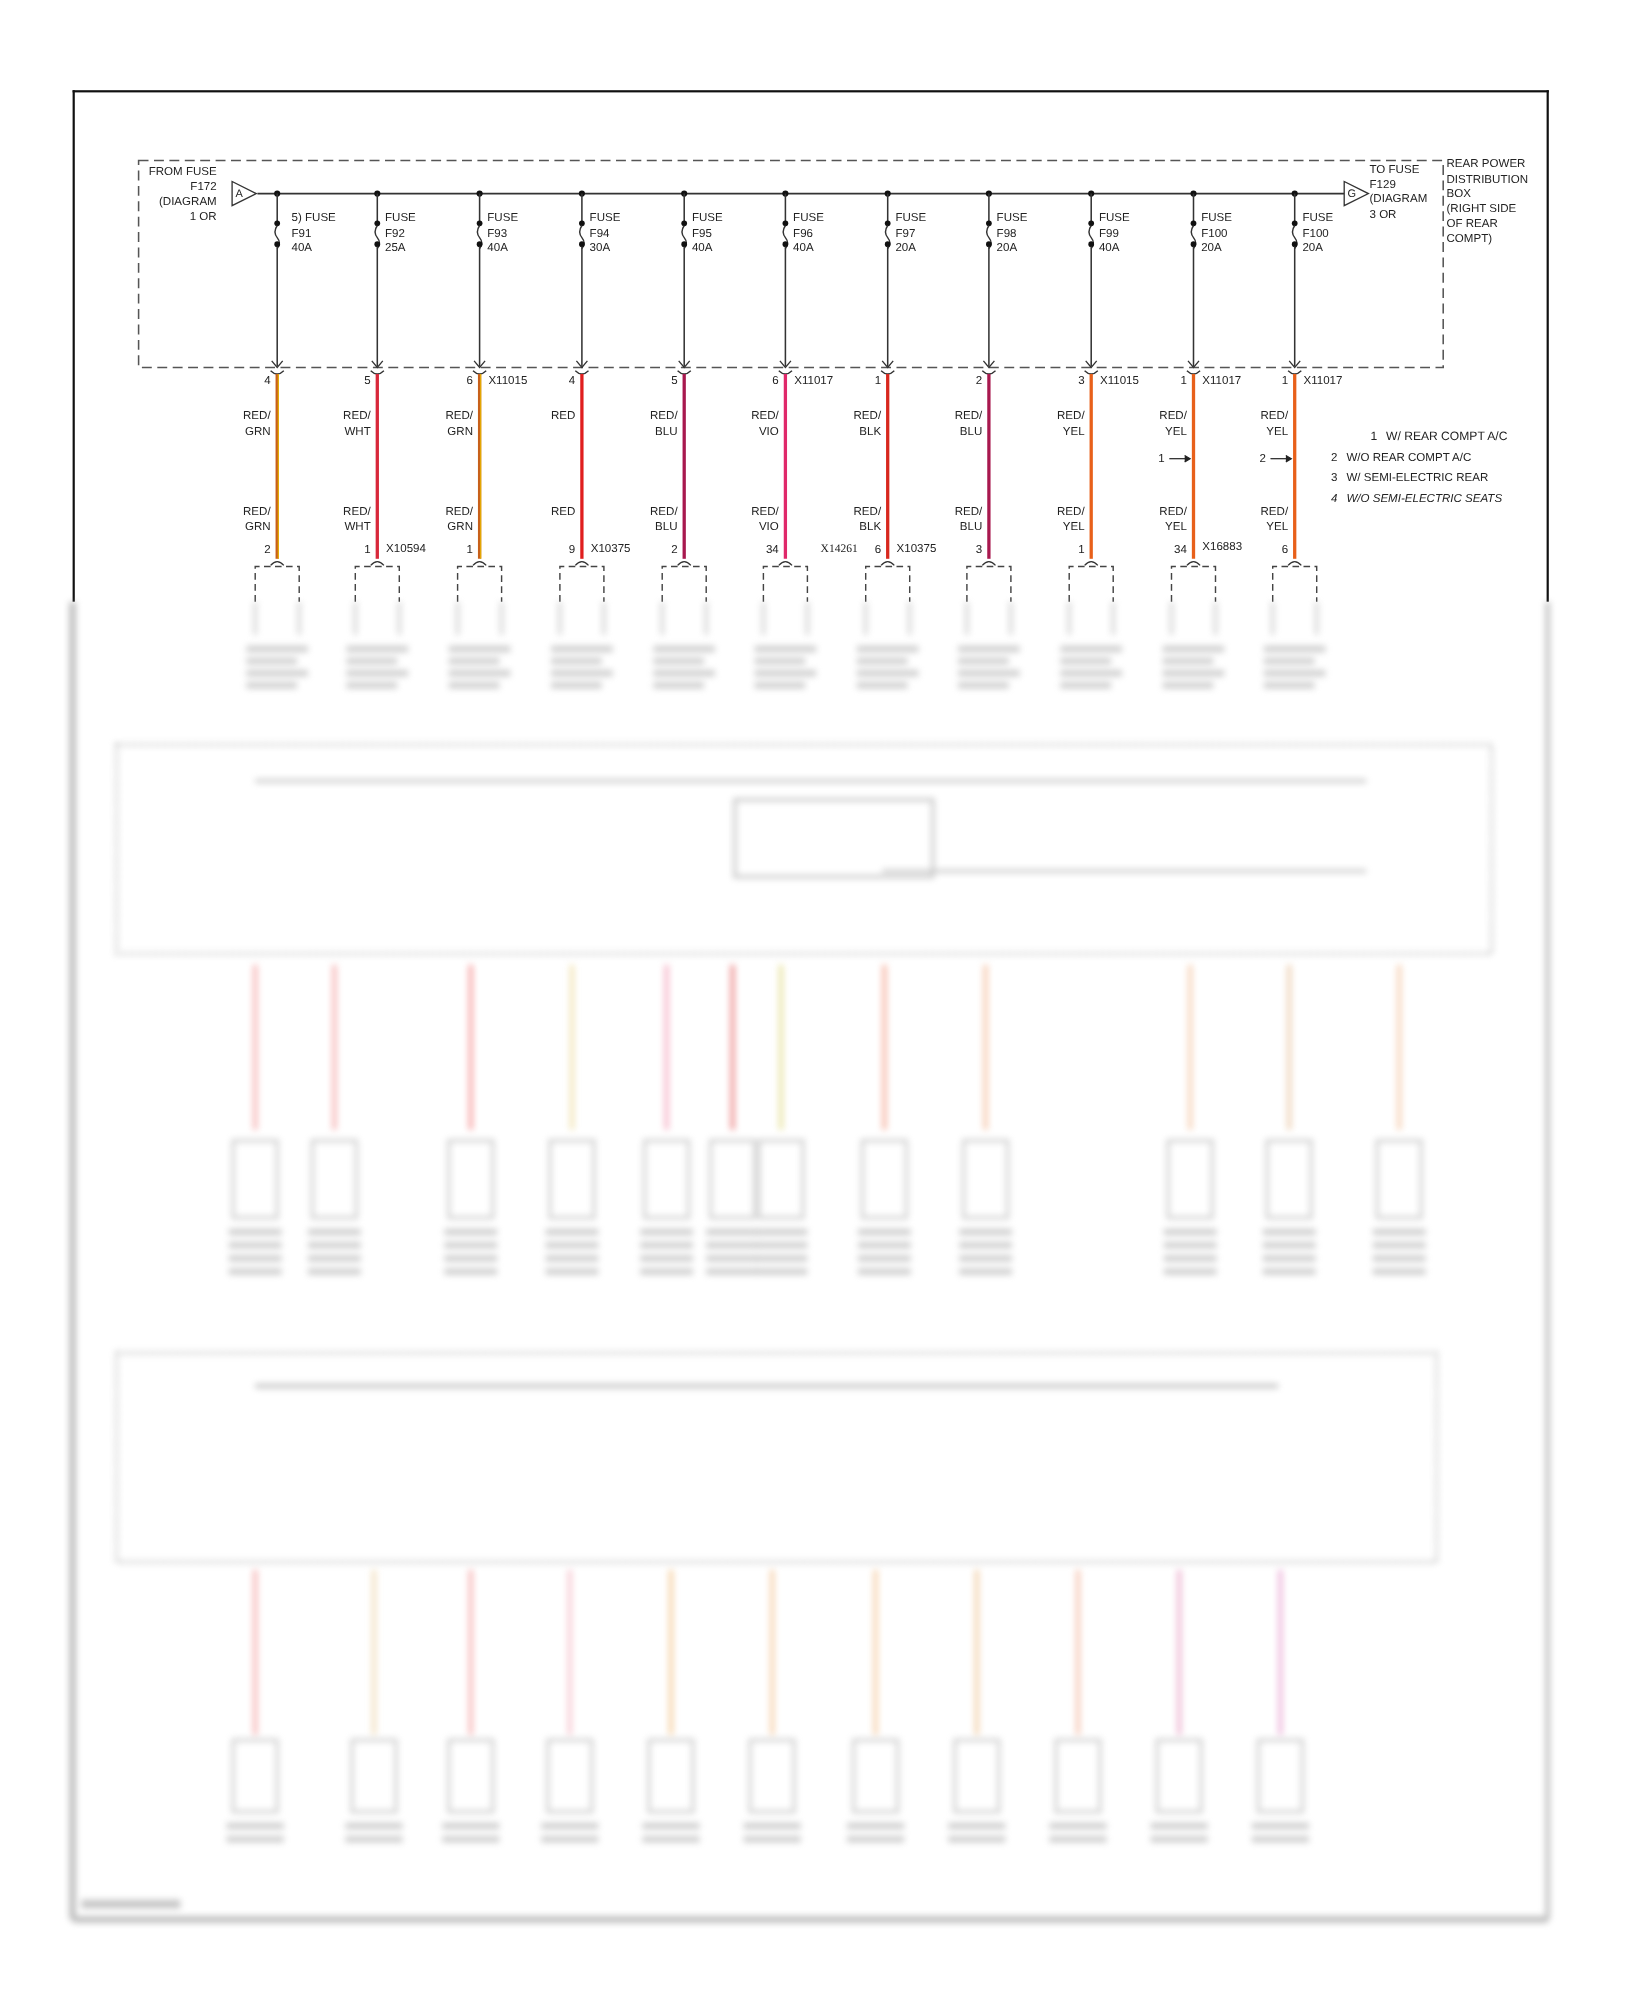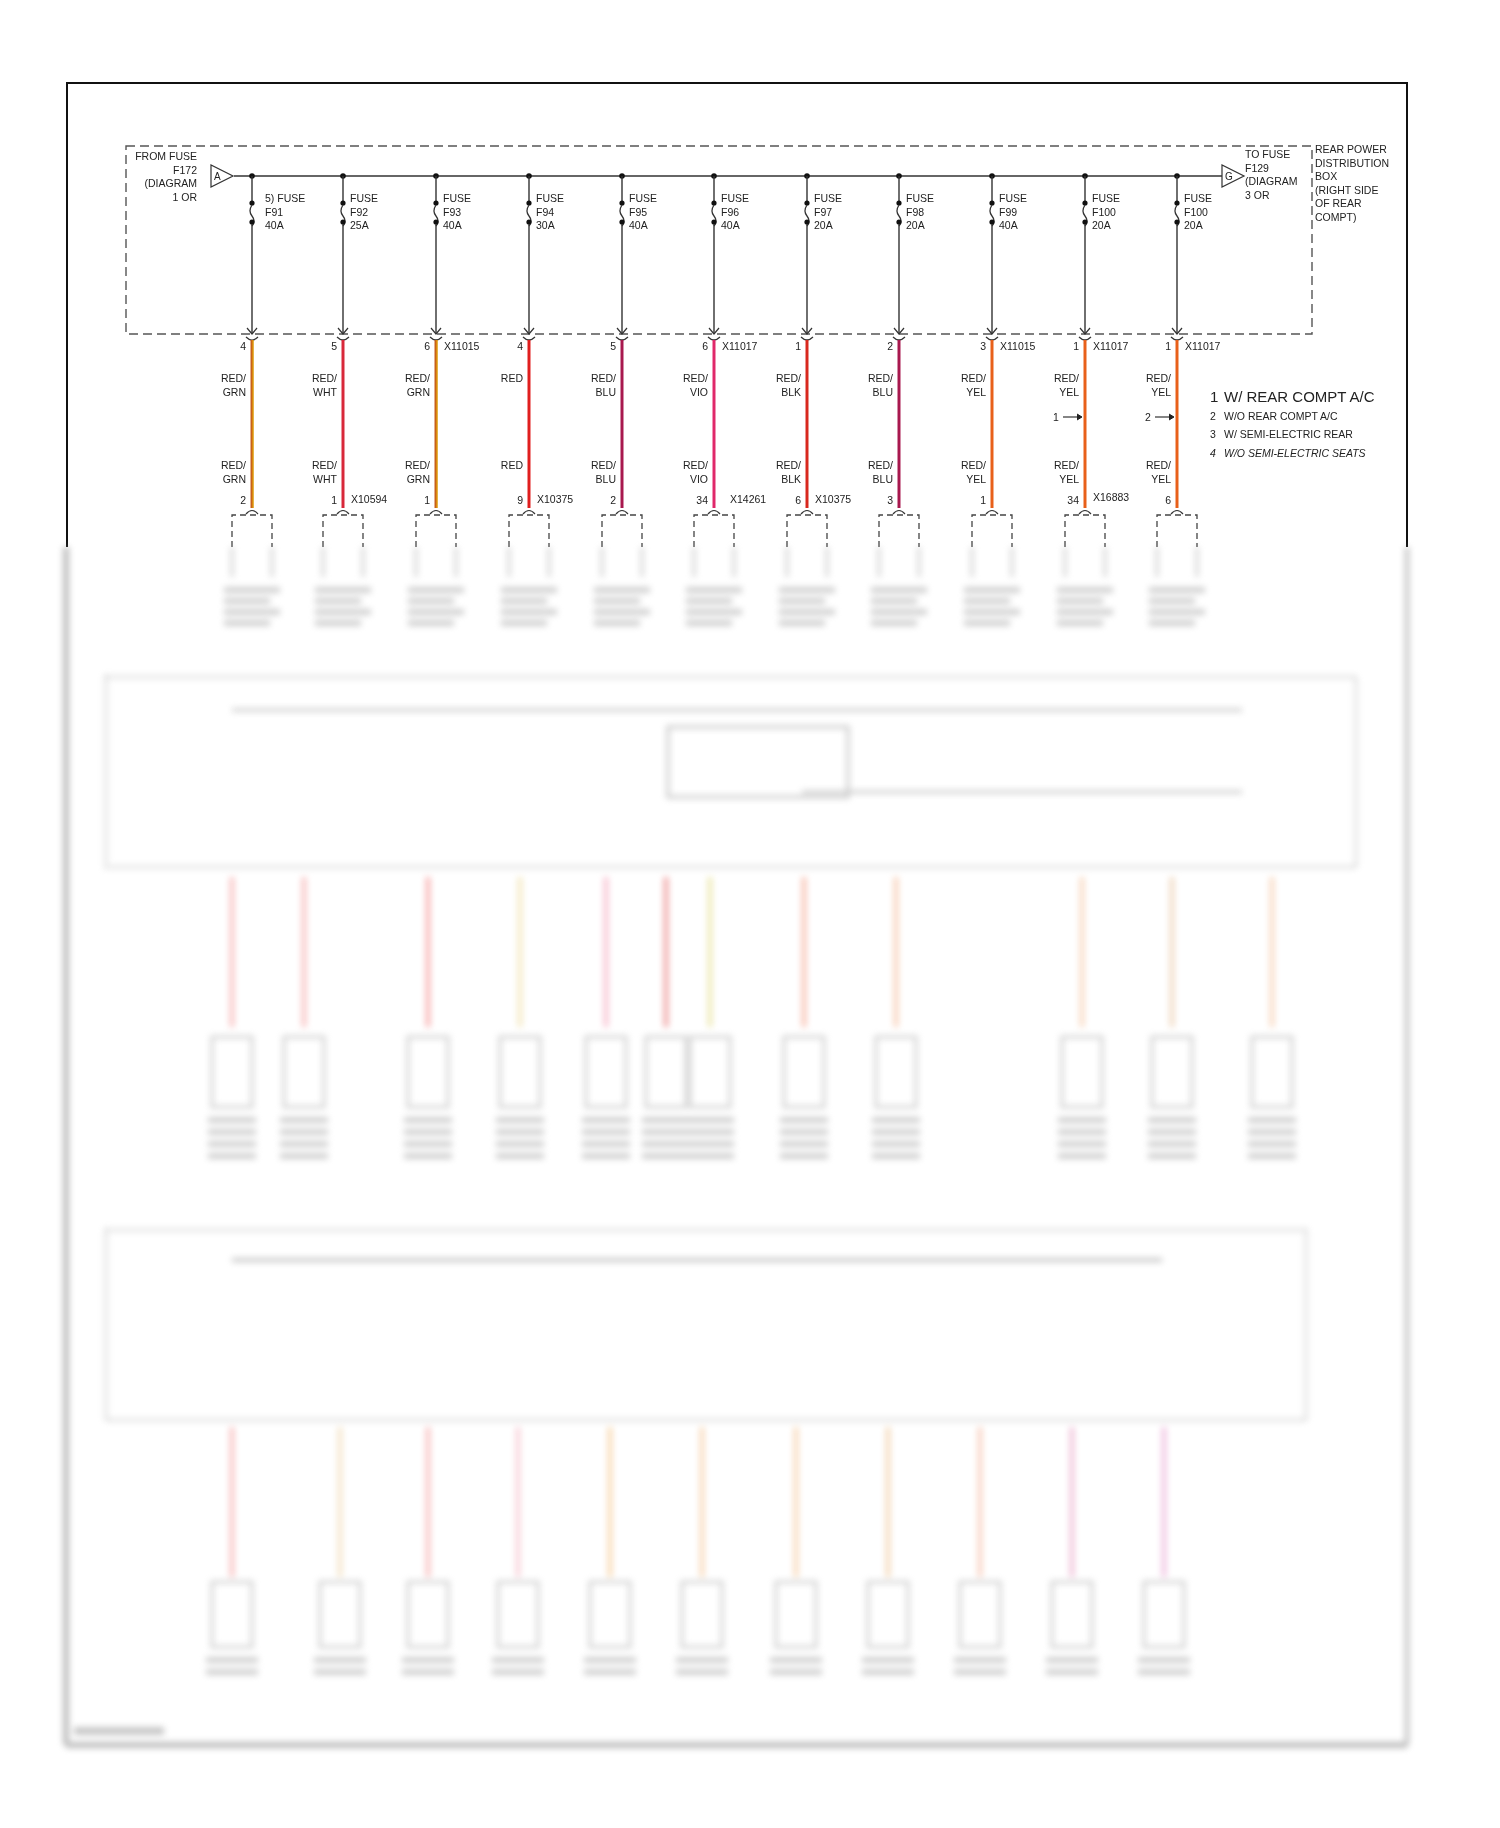--- a/index.html
+++ b/index.html
@@ -247,21 +247,21 @@
     <div class="lbl" style="left: 721px; top: 192px;">FUSE
 F96
 40A</div>
     <div class="lbl r" style="left: 674px; top: 340px; width: 34px;">6</div>
     <div class="lbl" style="left: 722px; top: 340px;">X11017</div>
     <div class="lbl r" style="left: 654px; top: 372px; width: 54px;">RED/
 VIO</div>
     <div class="lbl r" style="left: 654px; top: 459px; width: 54px;">RED/
 VIO</div>
     <div class="lbl r" style="left: 674px; top: 494px; width: 34px;">34</div>
-    <div class="lbl" style="left: 730px; top: 493px;">X14261</div>
+    <div class="lbl" style="left: 746px; top: 493px; font-family: Liberation Serif, serif;">X14261</div>
     <div class="lbl" style="left: 814px; top: 192px;">FUSE
 F97
 20A</div>
     <div class="lbl r" style="left: 767px; top: 340px; width: 34px;">1</div>
     <div class="lbl r" style="left: 747px; top: 372px; width: 54px;">RED/
 BLK</div>
     <div class="lbl r" style="left: 747px; top: 459px; width: 54px;">RED/
 BLK</div>
     <div class="lbl r" style="left: 767px; top: 494px; width: 34px;">6</div>
     <div class="lbl" style="left: 815px; top: 493px;">X10375</div>
@@ -304,21 +304,21 @@
     <div class="lbl r" style="left: 1117px; top: 372px; width: 54px;">RED/
 YEL</div>
     <div class="lbl r" style="left: 1117px; top: 459px; width: 54px;">RED/
 YEL</div>
     <div class="lbl r" style="left: 1137px; top: 494px; width: 34px;">6</div>
     <div class="lbl" style="left: 1145px; top: 411px;">2</div>
   </div>
 
 <div class="abs" style="left:1210px;top:388px;">
   <div id="legend-rows">
-      <div style="font-size: 15px; line-height: 18.5px; white-space: pre;"><span style="display: inline-block; width: 14px;">1</span><span>W/ REAR COMPT A/C</span></div>
+      <div style="font-size: 11px; line-height: 18.5px; white-space: pre; margin-left: 36px;"><span style="display: inline-block; width: 14px;">1</span><span>W/ REAR COMPT A/C</span></div>
       <div style="font-size: 10.5px; line-height: 18.5px; white-space: pre;"><span style="display: inline-block; width: 14px;">2</span><span>W/O REAR COMPT A/C</span></div>
       <div style="font-size: 10.5px; line-height: 18.5px; white-space: pre;"><span style="display: inline-block; width: 14px;">3</span><span>W/ SEMI-ELECTRIC REAR</span></div>
       <div style="font-size: 10.5px; line-height: 18.5px; white-space: pre; font-style: italic;"><span style="display: inline-block; width: 14px;">4</span><span>W/O SEMI-ELECTRIC SEATS</span></div>
     </div>
 </div>
 
 <div class="blur-zone">
   <svg width="1350" height="1205">
 
     <line x1="4" y1="0" x2="4" y2="1198" stroke="#888" stroke-width="6"></line>

